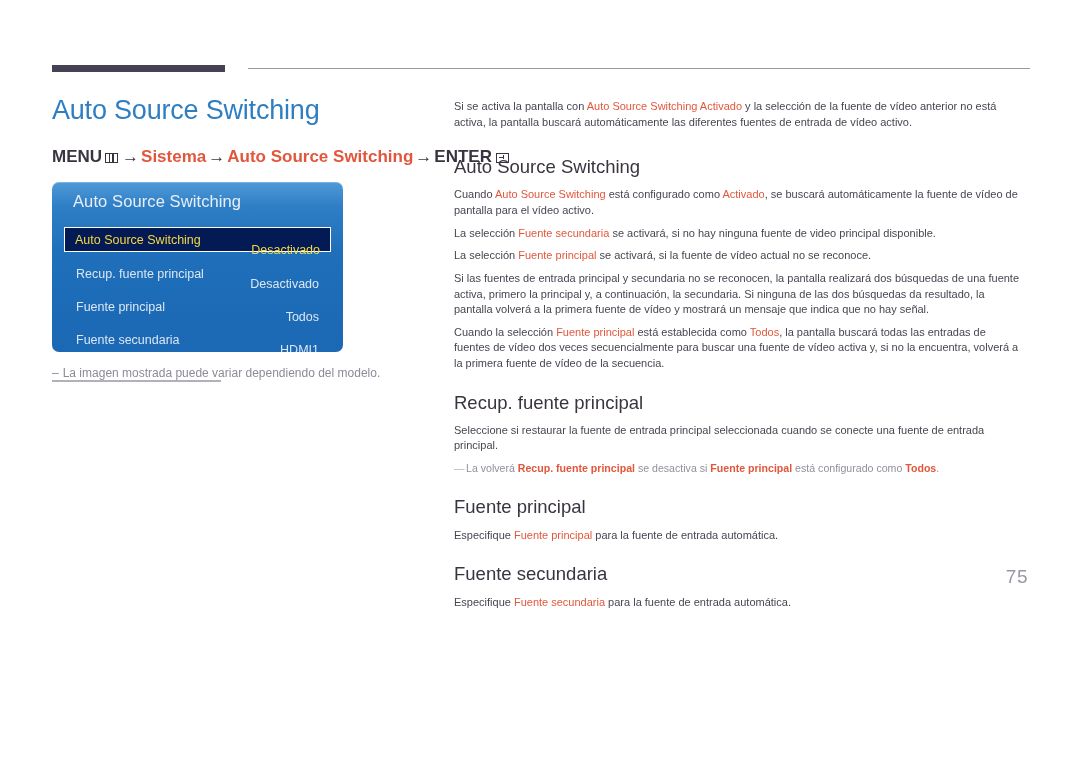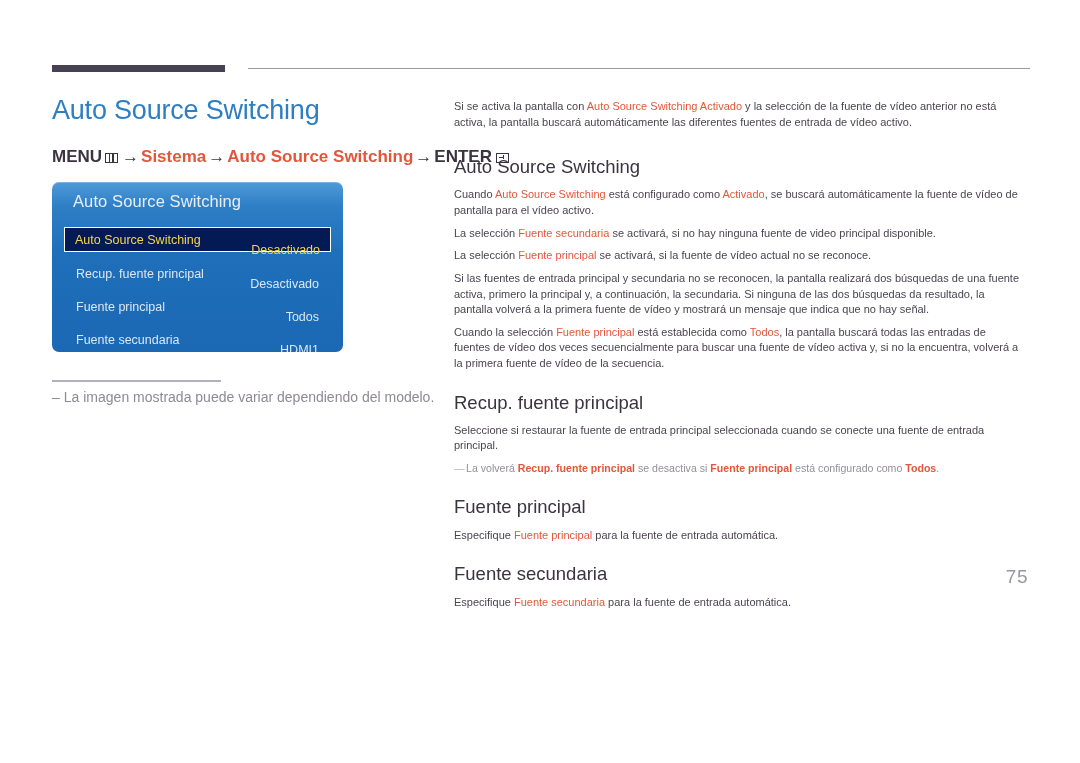--- a/index.html
+++ b/index.html
@@ -144,23 +144,23 @@
 
   
   .foot-rule {
     position: absolute;
     left: 52px; top: 380px;
     width: 169px; height: 1.5px;
     background: #b4b0bb;
   }
   .foot-note {
     position: absolute;
-    left: 52px; top: 389px;
+    left: 52px; top: 366px;
     width: 360px;
-    font-size: 14px;
+    font-size: 12px;
     color: #8e8a96;
     white-space: nowrap;
   }
   .foot-note .dash { margin-right: 4px; }
 
   
   .right-col {
     position: absolute;
     left: 454px; top: 99px;
     width: 576px;

